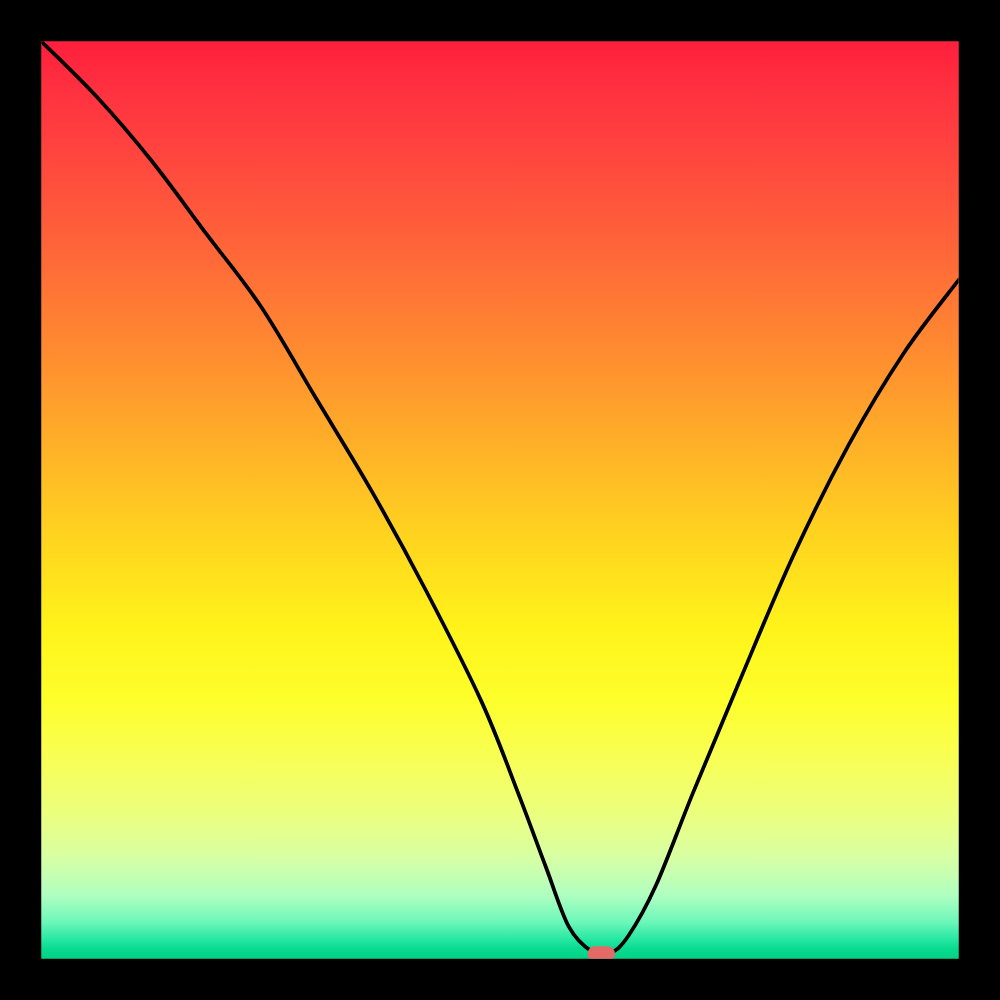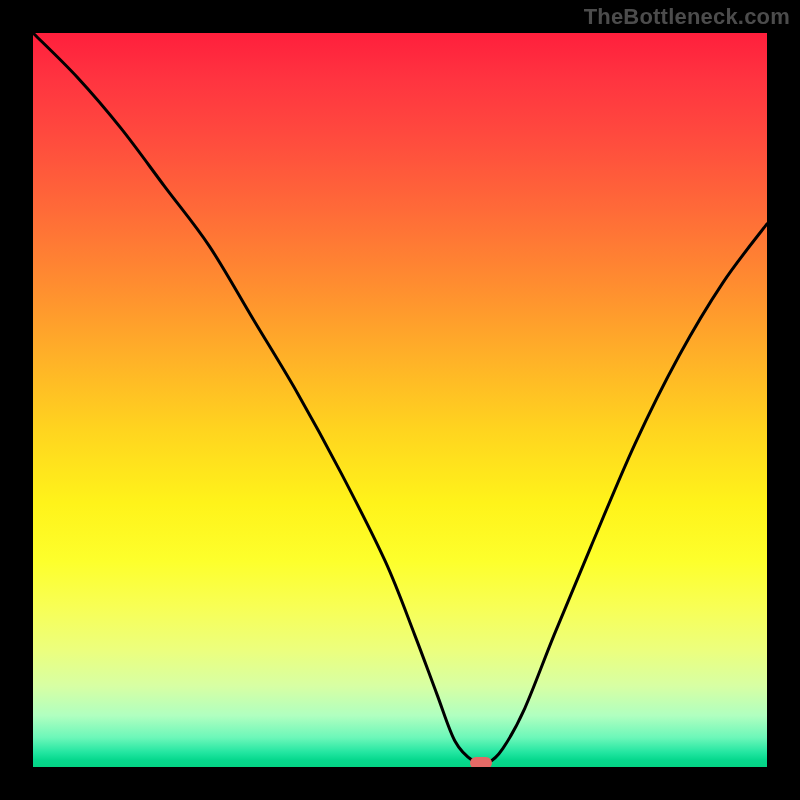--- a/index.html
+++ b/index.html
@@ -67,20 +67,19 @@
     width: 22px;
     height: 12px;
     border-radius: 6px;
     z-index: 3;
   }
 </style>
 </head>
 <body>
 
 <div class="frame">
-  <div class="watermark">TheBottleneck.com</div>
   <div class="plot-area">
     <svg class="curve" viewBox="0 0 734 734" preserveAspectRatio="none">
       <path id="curve-path" fill="none" stroke-width="3" stroke-linecap="round" stroke-linejoin="round" stroke="#000000" d="M 0.00 0.00 C 7.34 7.34, 29.36 28.14, 44.04 44.04 C 58.72 59.94, 73.40 77.07, 88.08 95.42 C 102.76 113.77, 117.44 134.57, 132.12 154.14 C 146.80 173.71, 161.48 190.84, 176.16 212.86 C 190.84 234.88, 205.52 261.79, 220.20 286.26 C 234.88 310.73, 249.56 333.97, 264.24 359.66 C 278.92 385.35, 293.60 412.26, 308.28 440.40 C 322.96 468.54, 340.09 501.57, 352.32 528.48 C 364.55 555.39, 373.12 579.86, 381.68 601.88 C 390.24 623.90, 396.97 642.86, 403.70 660.60 C 410.43 678.34, 415.93 697.06, 422.05 708.31 C 428.17 719.56, 434.89 724.58, 440.40 728.13 C 445.90 731.68, 450.19 731.68, 455.08 729.60 C 459.97 727.52, 463.64 724.70, 469.76 715.65 C 475.88 706.60, 483.22 694.24, 491.78 675.28 C 500.34 656.32, 510.13 628.79, 521.14 601.88 C 532.15 574.97, 544.38 545.61, 557.84 513.80 C 571.30 481.99, 587.20 442.85, 601.88 411.04 C 616.56 379.23, 631.24 349.87, 645.92 322.96 C 660.60 296.05, 675.28 271.58, 689.96 249.56 C 704.64 227.54, 726.66 200.63, 734.00 190.84"></path>
     </svg>
     <div id="min-marker" class="marker" style="left: 436.74px; top: 723.596px; background: rgb(228, 106, 102);"></div>
   </div>
 </div>
 
 </body></html>

